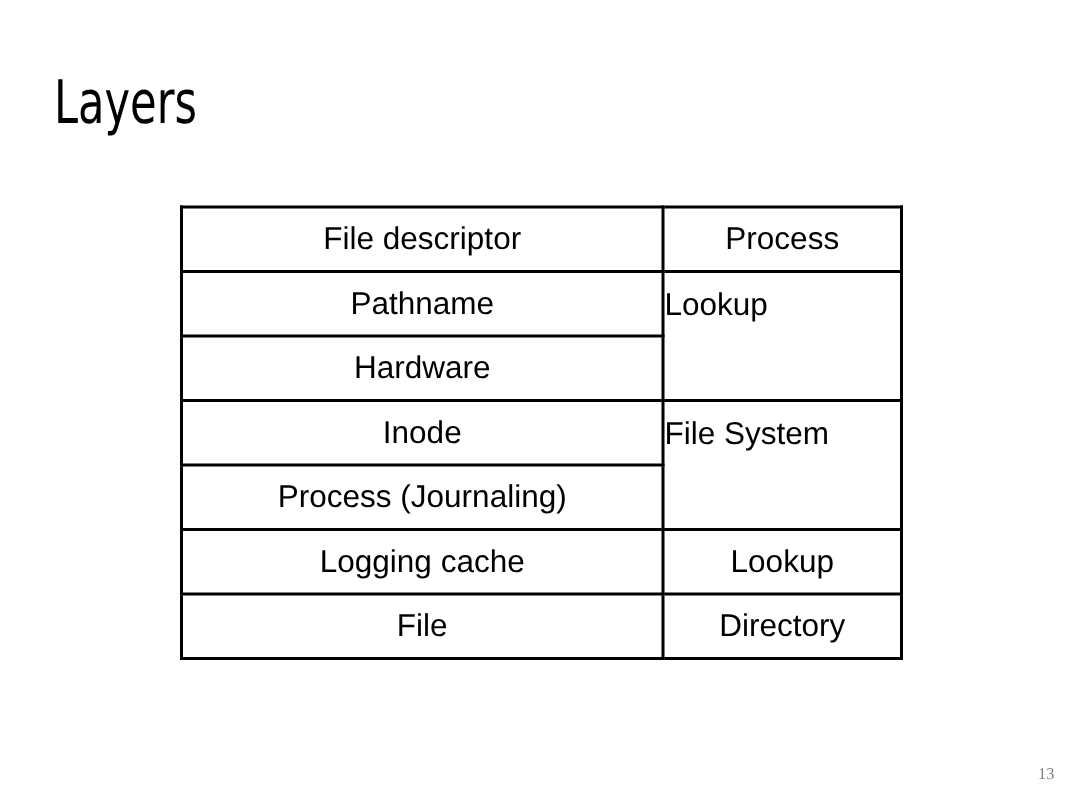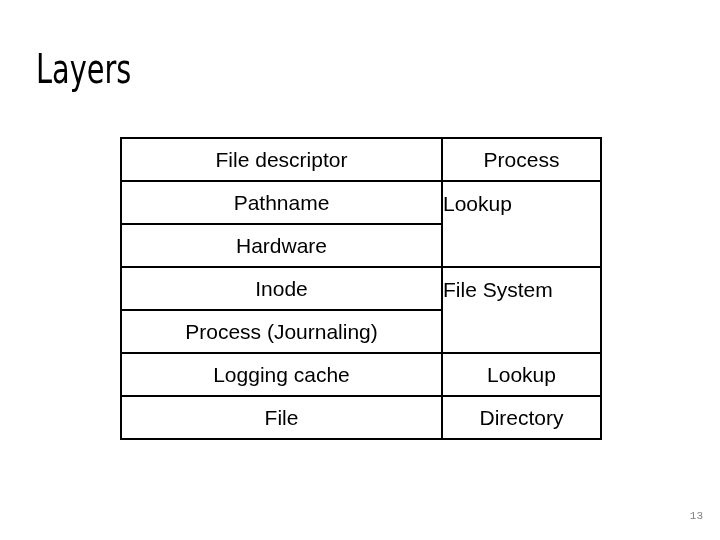--- a/index.html
+++ b/index.html
@@ -75,21 +75,21 @@
     display: block;
     text-align: left;
     line-height: 31px;
   }
 
   
   .page-number {
     position: absolute;
     right: 17px;
     bottom: 17px;
-    font-family: Liberation Mono, monospace;
+    font-family: Liberation Serif, serif;
     font-size: 11px;
     line-height: 13px;
     color: #808080;
     text-align: left;
   }
 </style>
 </head>
 <body>
 
 <div class="slide">

